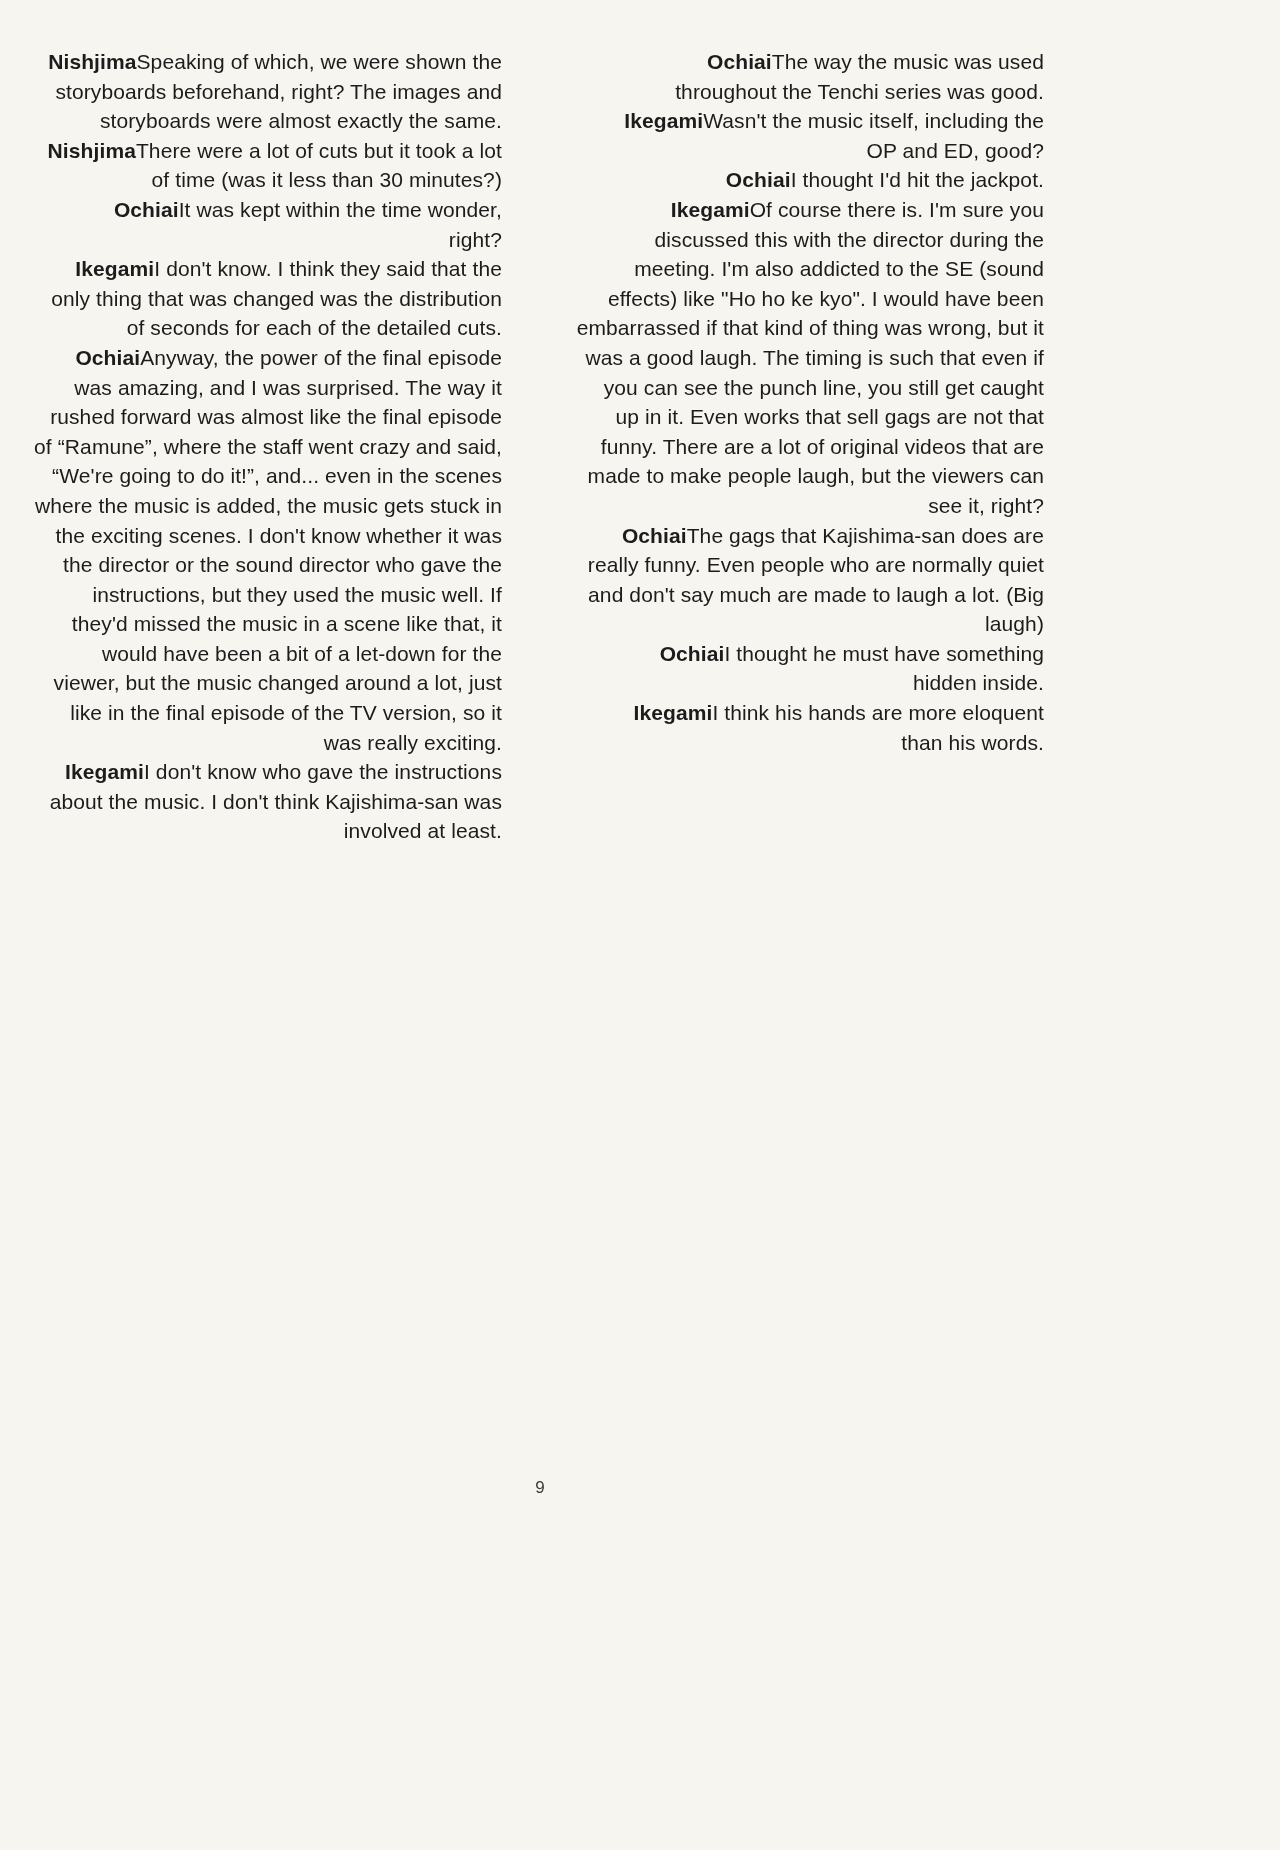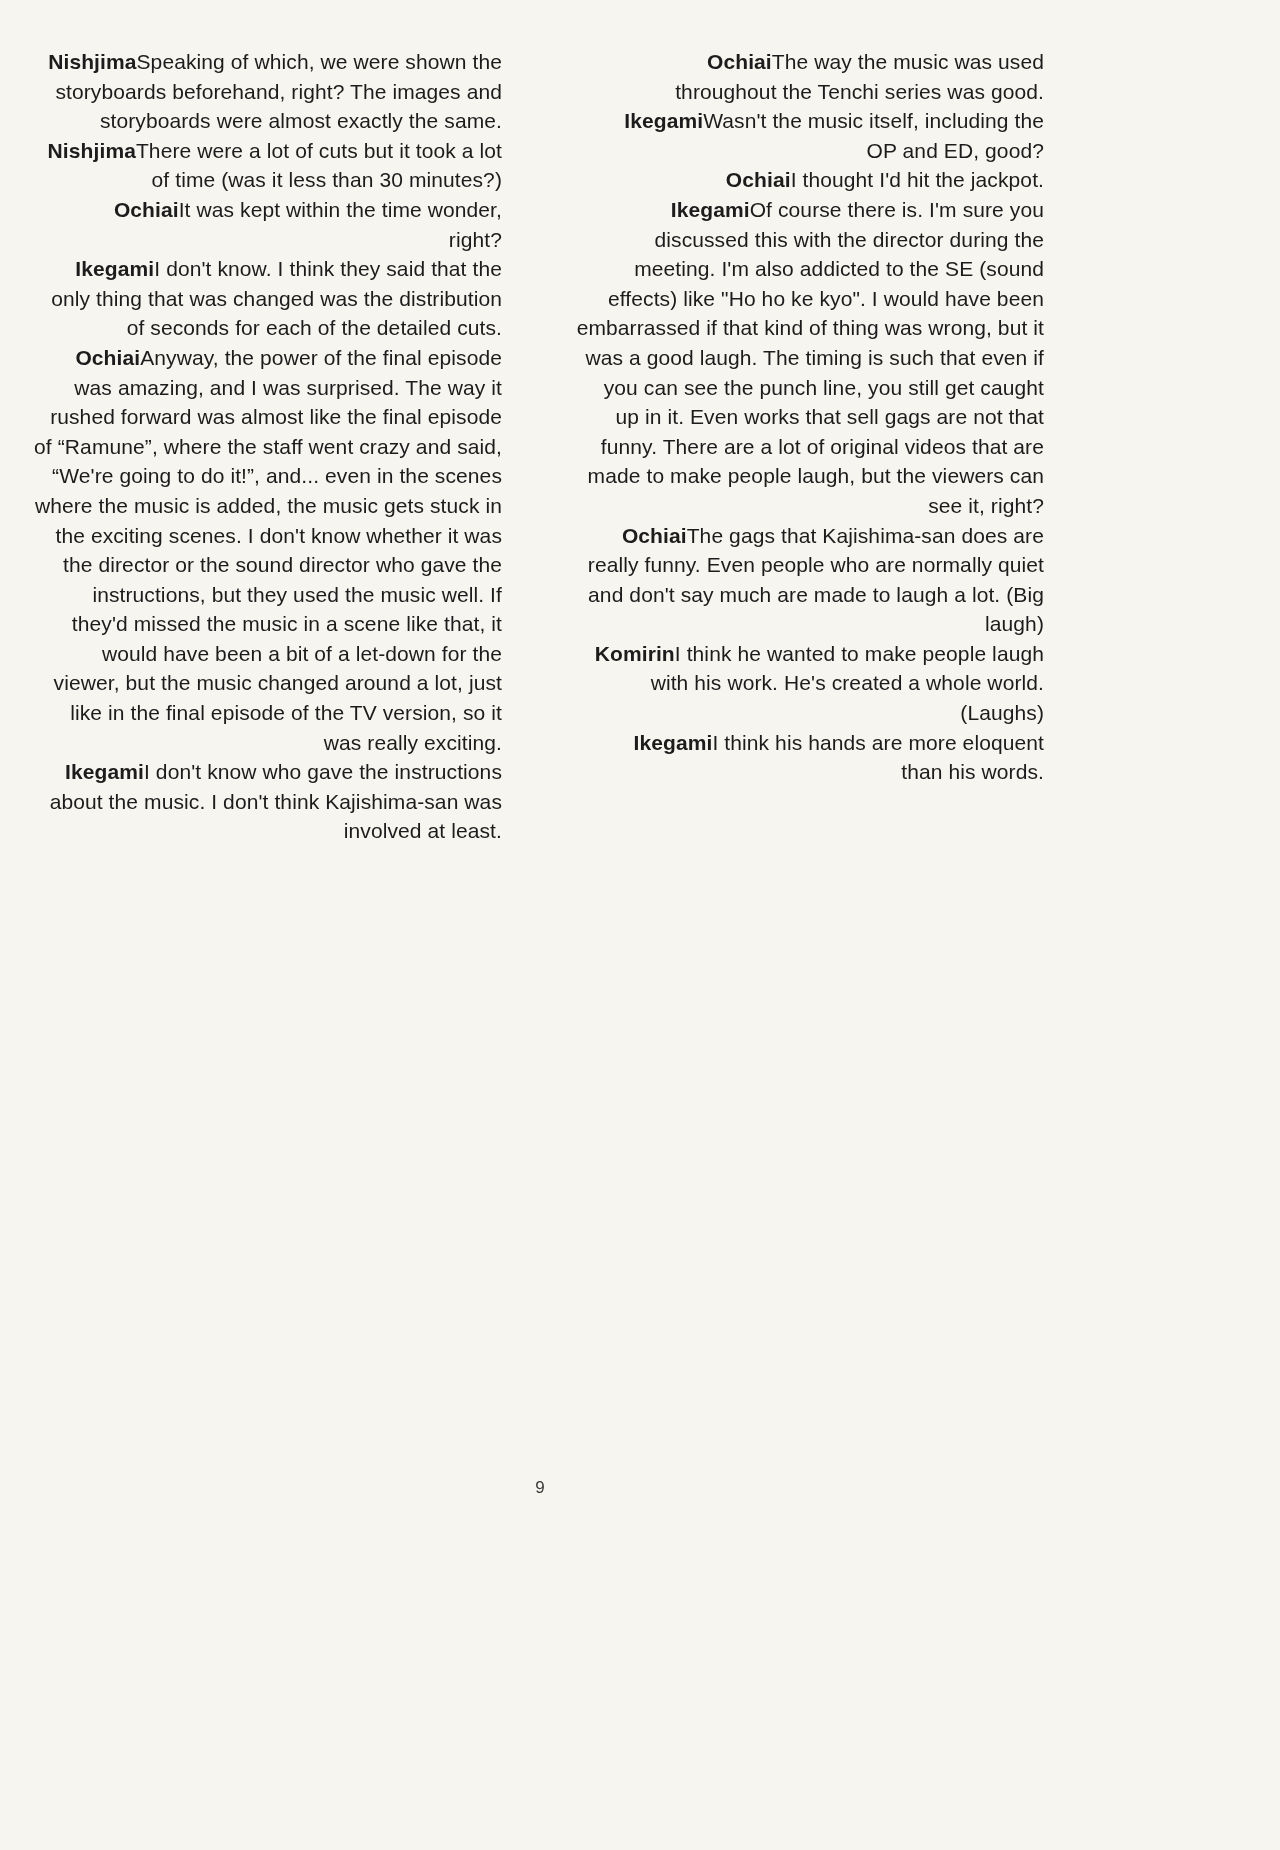--- a/index.html
+++ b/index.html
@@ -58,20 +58,20 @@
       <p class="entry"><b class="speaker">Ochiai</b><span>Anyway, the power of the final episode was amazing, and I was surprised. The way it rushed forward was almost like the final episode of “Ramune”, where the staff went crazy and said, “We're going to do it!”, and... even in the scenes where the music is added, the music gets stuck in the exciting scenes. I don't know whether it was the director or the sound director who gave the instructions, but they used the music well. If they'd missed the music in a scene like that, it would have been a bit of a let-down for the viewer, but the music changed around a lot, just like in the final episode of the TV version, so it was really exciting.</span></p>
       <p class="entry"><b class="speaker">Ikegami</b><span>I don't know who gave the instructions about the music. I don't think Kajishima-san was involved at least.</span></p>
     </div>
 
     <div class="col">
       <p class="entry"><b class="speaker">Ochiai</b><span>The way the music was used throughout the Tenchi series was good.</span></p>
       <p class="entry"><b class="speaker">Ikegami</b><span>Wasn't the music itself, including the OP and ED, good?</span></p>
       <p class="entry"><b class="speaker">Ochiai</b><span>I thought I'd hit the jackpot.</span></p>
       <p class="entry"><b class="speaker">Ikegami</b><span>Of course there is. I'm sure you discussed this with the director during the meeting. I'm also addicted to the SE (sound effects) like "Ho ho ke kyo". I would have been embarrassed if that kind of thing was wrong, but it was a good laugh. The timing is such that even if you can see the punch line, you still get caught up in it. Even works that sell gags are not that funny. There are a lot of original videos that are made to make people laugh, but the viewers can see it, right?</span></p>
       <p class="entry"><b class="speaker">Ochiai</b><span>The gags that Kajishima-san does are really funny. Even people who are normally quiet and don't say much are made to laugh a lot. (Big laugh)</span></p>
-      <p class="entry"><b class="speaker">Komirin</b><span>I think he wanted to make people laugh with his work. He's created a whole world. (Laughs)</span></p>
+      <p class="entry"><b class="speaker">Ochiai</b><span>I thought he must have something hidden inside.</span></p>
       <p class="entry"><b class="speaker">Ikegami</b><span>I think his hands are more eloquent than his words.</span></p>
     </div>
 
   </div>
 
   <div class="page-number">9</div>
 </div>
 
 </body></html>

